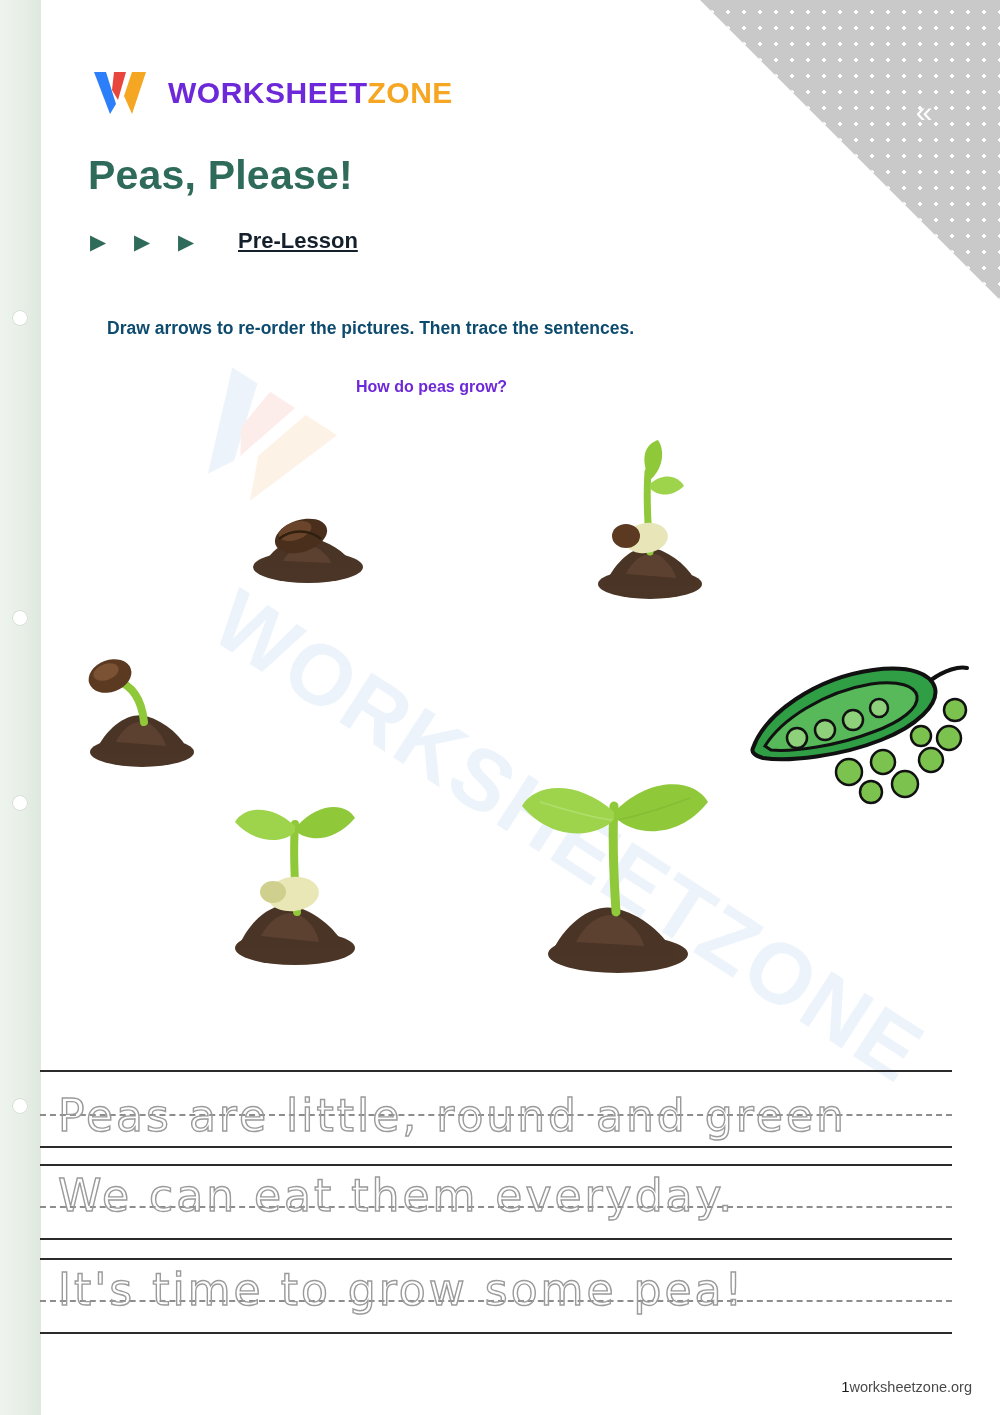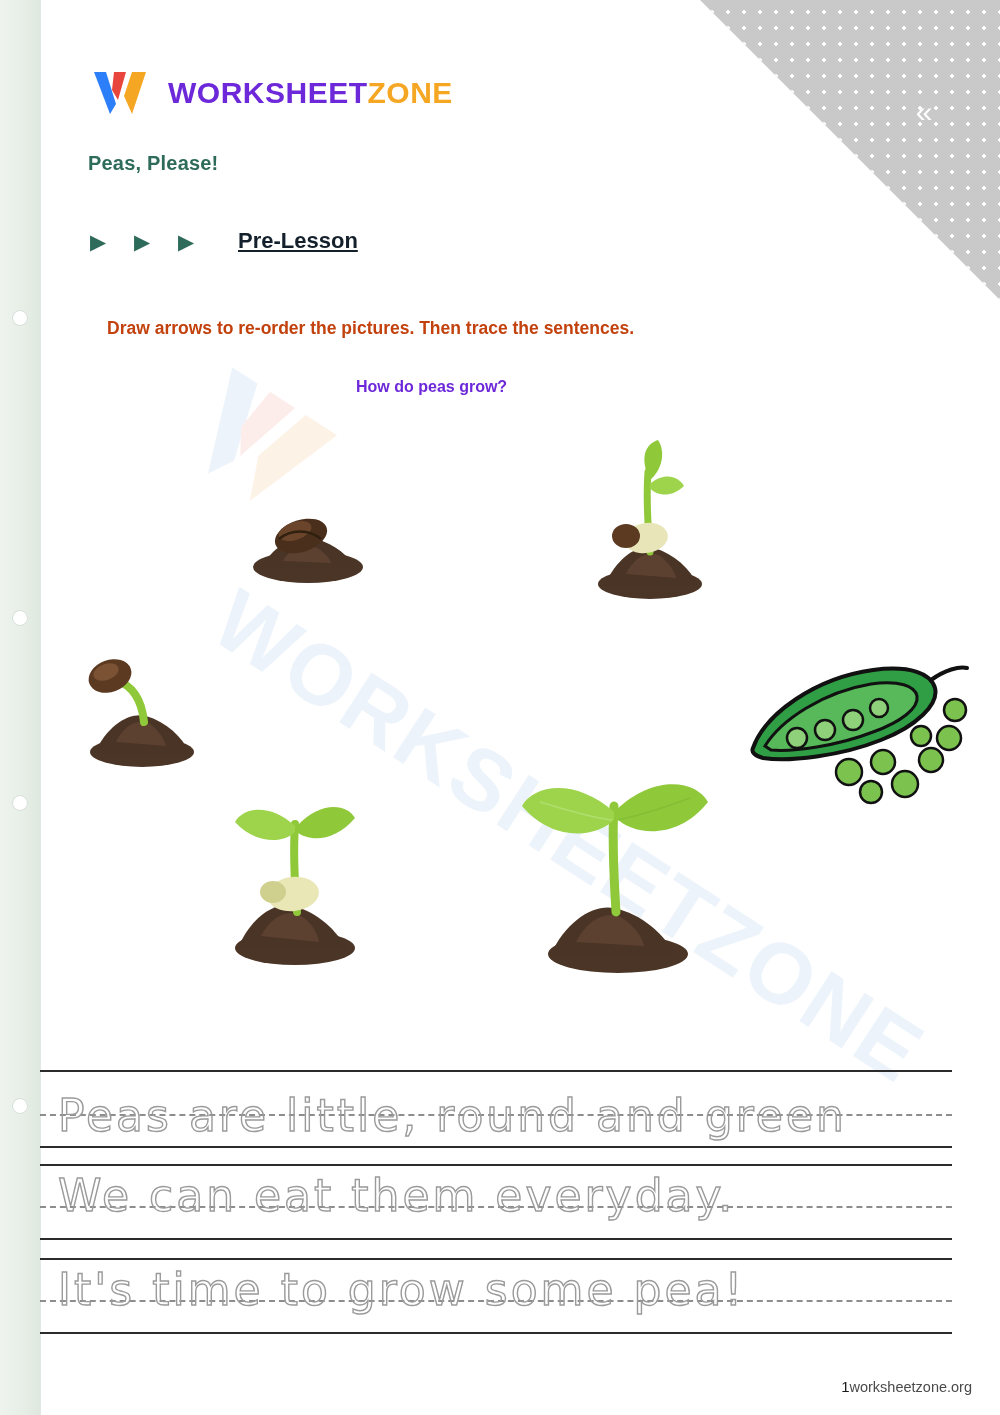--- a/index.html
+++ b/index.html
@@ -89,21 +89,21 @@
     font-size: 30px;
     font-weight: 700;
     letter-spacing: .5px;
   }
   .logo-text .w1 { color: #6d28d9; }
   .logo-text .w2 { color: #f5a623; }
 
   .title {
     position: absolute;
     left: 88px; top: 152px;
-    font-size: 20px;
+    font-size: 41px;
     font-weight: 700;
     color: #2f6b5a;
     letter-spacing: .2px;
   }
 
   .lesson-row {
     position: absolute;
     left: 90px; top: 228px;
     display: flex;
     align-items: center;
@@ -121,21 +121,21 @@
     font-weight: 700;
     color: #14202b;
     text-decoration: underline;
   }
 
   .instruction {
     position: absolute;
     left: 107px; top: 318px;
     font-size: 17.5px;
     font-weight: 700;
-    color: #c2410c;
+    color: #0c4a6e;
   }
   .question {
     position: absolute;
     left: 356px; top: 378px;
     font-size: 16px;
     font-weight: 700;
     color: #6d28d9;
   }
 
   

